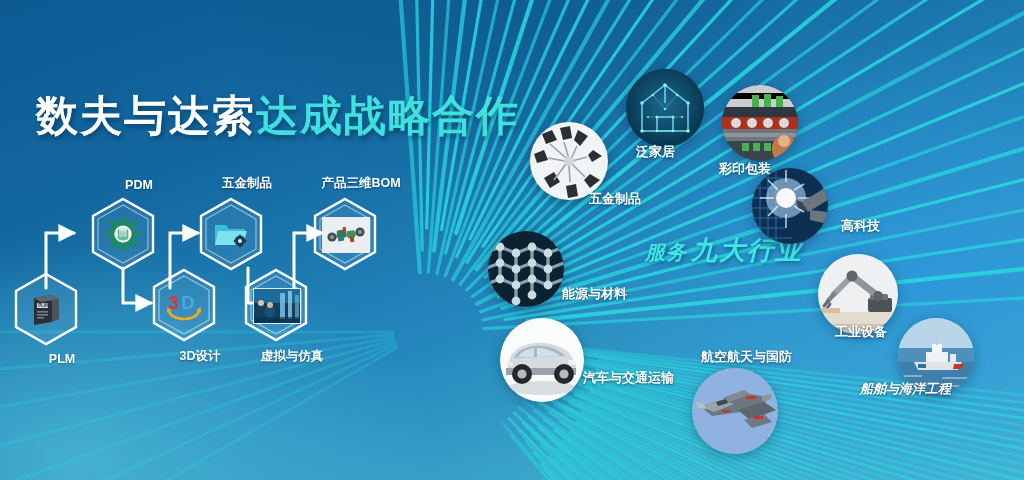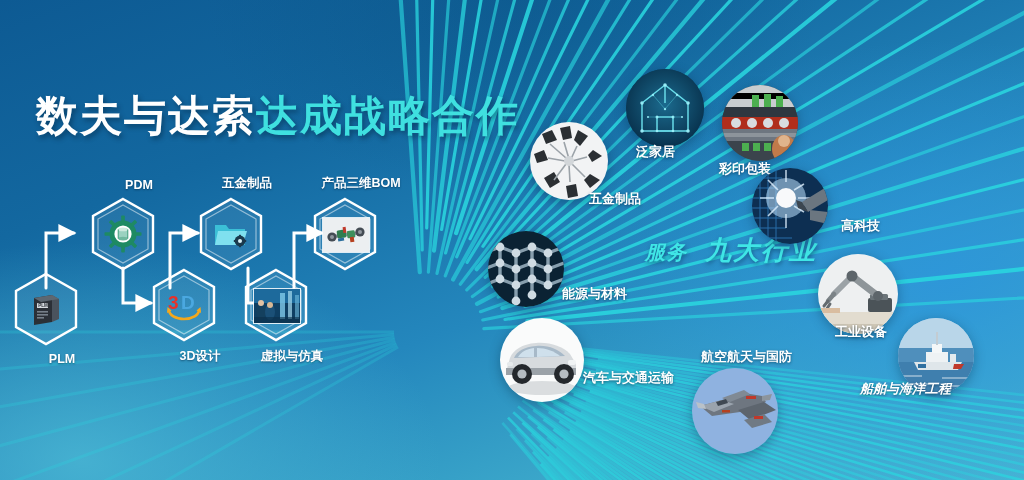--- a/index.html
+++ b/index.html
@@ -44,21 +44,21 @@
   .slogan {
     position: absolute;
     left: 645px; top: 233px;
     white-space: nowrap;
     font-style: italic;
     font-weight: bold;
     color: #3fe6e6;
     text-shadow: 1px 2px 4px rgba(0,40,70,0.5);
   }
   .slogan .s1 { font-size: 20px; letter-spacing: 1px; }
-  .slogan .s2 { font-size: 26px; letter-spacing: 2px; margin-left: 18px; }
+  .slogan .s2 { font-size: 26px; letter-spacing: 2px; margin-left: 4px; }
 
   
   .flow { position: absolute; left: 0; top: 170px; width: 430px; height: 210px; }
   .flow svg.arrows { position: absolute; left: 0; top: 0; }
 
   .node {
     position: absolute;
     width: 66px; height: 74px;
   }
   .hexwrap { position: absolute; left: 0; top: 0; width: 66px; height: 74px; }

